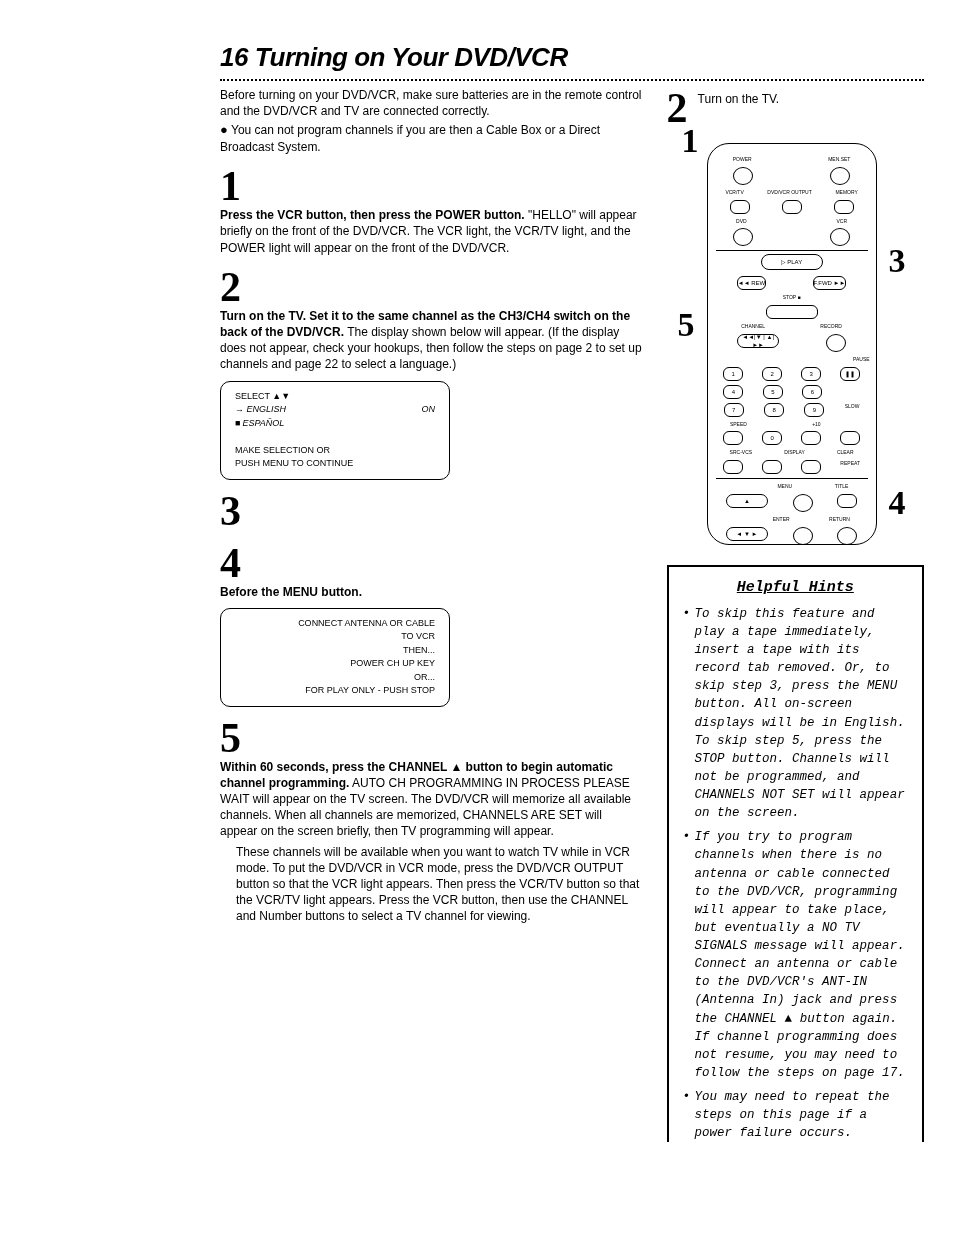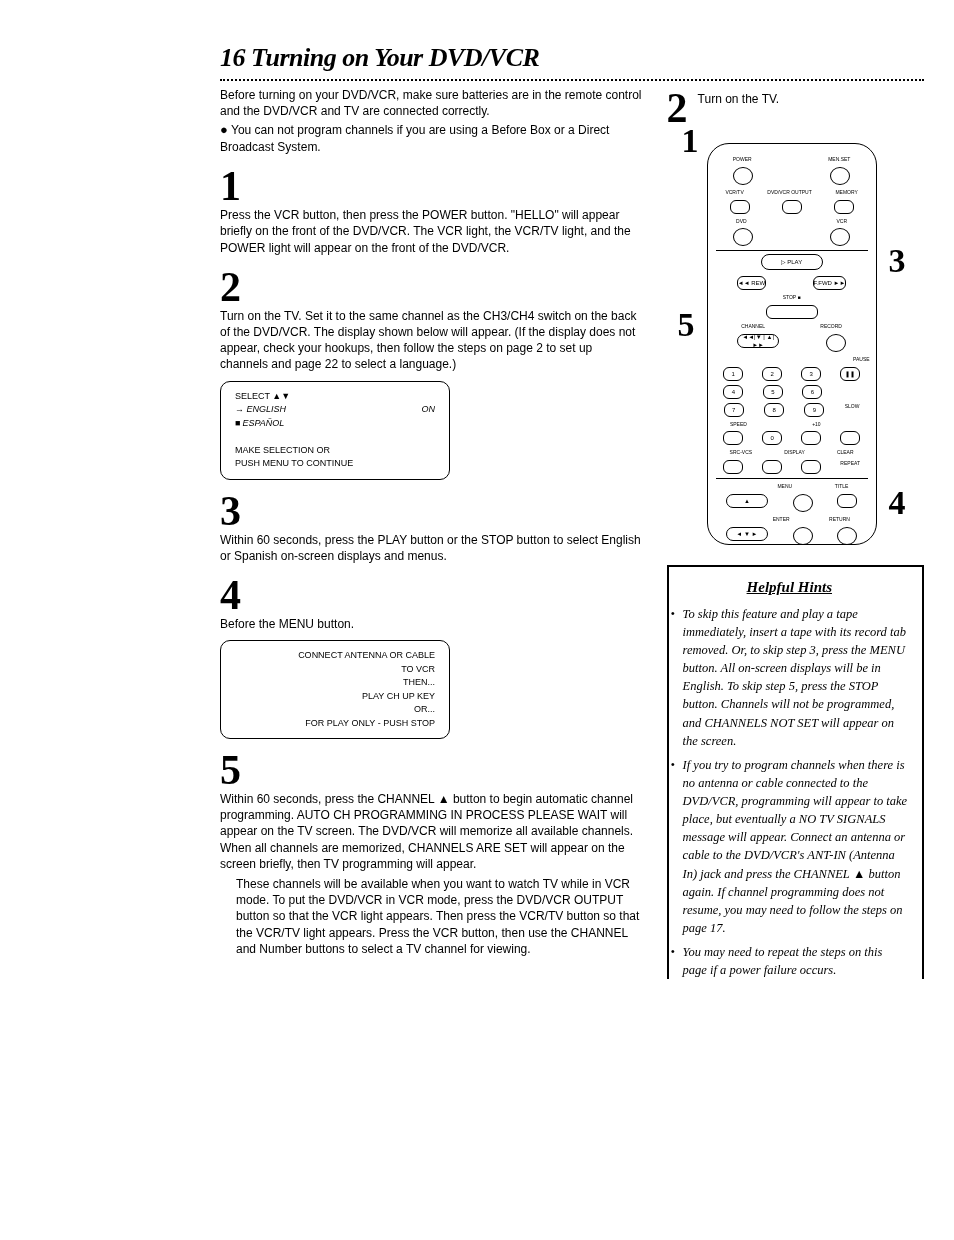--- a/index.html
+++ b/index.html
@@ -5,21 +5,21 @@
   body {
     font-family: Arial, Helvetica, sans-serif;
     margin: 0;
     padding: 40px 30px;
     width: 894px;
     font-size: 12px;
     line-height: 1.35;
     color: #000;
   }
   .page-title {
-    font-family: Liberation Serif, serif;
+    font-family: Liberation Sans, sans-serif;
     font-style: italic;
     font-weight: bold;
     font-size: 26px;
     margin: 0 0 4px 190px;
     letter-spacing: -0.5px;
   }
   .dot-rule {
     margin: 0 0 6px 190px;
     border-top: 2px dotted #000;
     height: 0;
@@ -41,21 +41,21 @@
   .bignum {
     font-family: "Times New Roman", Times, serif;
     font-weight: bold;
     font-size: 42px;
     line-height: 1;
     margin: 10px 0 0 0;
   }
   .bignum.r { display:inline-block; vertical-align: top; }
   .rfirst { display:flex; align-items:flex-start; gap:10px; }
   .step-body { margin: 0; }
-  .step-bold { font-weight: normal; }
+  .step-bold { font-weight: bold; }
   .screenbox {
     border: 1px solid #000;
     border-radius: 10px;
     padding: 8px 14px;
     font-size: 9px;
     width: 200px;
     margin: 8px 0 0 0;
     line-height: 1.5;
   }
   .screenbox .row { display:flex; justify-content:space-between;font-style:italic; }
@@ -79,22 +79,22 @@
   .remote .btn.pill { width:40px; border-radius:8px; }
   .remote .btn.round { width:16px; height:16px; border-radius:50%; }
   .remote .lbl { font-size:5px; }
   .remote .playbtn { border:1px solid #000; border-radius:10px; width:60px; height:14px; margin:0 auto; display:flex; align-items:center; justify-content:center; font-size:6px;}
   .remote .mark { position:absolute; font-family:"Times New Roman",Times,serif; font-weight:bold; font-size:34px; }
   .remote .hr { border-top:1px solid #000; margin:3px 2px; }
   .hints {
     border-left: 2px solid #000;
     border-top: 2px solid #000;
     border-right: 2px solid #000;
-    padding: 10px 14px 0 2px;
-    font-family: Liberation Serif, serif;
+    padding: 10px 14px 0 14px;
+    font-family: Liberation Mono, monospace;
     font-style: italic;
     font-size: 12.5px;
     line-height: 1.45;
   }
   .hints-title { font-weight: bold; text-align:center; margin: 0 0 6px 0; font-size:15px; text-decoration: underline; }
   .hints ul { list-style: none; padding:0; margin:0; }
   .hints li { position:relative; padding-left: 12px; margin-bottom: 6px; }
   .hints li::before { content:"•"; position:absolute; left:0; }
   .upright { font-style: normal; }
 </style>
@@ -102,21 +102,21 @@
 <body>
 
 <h1 class="page-title">16 Turning on Your DVD/VCR</h1>
 <div class="dot-rule"></div>
 
 <div class="cols">
   <div class="left">
     <p class="intro">Before turning on your DVD/VCR, make sure batteries are in the remote control and the DVD/VCR and TV are connected correctly.</p>
     <p class="bullet-line">
       <span class="blt">●</span>
-      <span>You can not program channels if you are using a Before Box or a Direct Broadcast System.</span>
+      <span>You can not program channels if you are then a Cable Box or a Direct Broadcast System.</span>
     </p>
 
     <div class="bignum">1</div>
     <p class="step-body">
       <span class="step-bold">Press the VCR button, then press the POWER button.</span>
       <span>"HELLO" will appear briefly on the front of the DVD/VCR. The VCR light, the VCR/TV light, and the POWER light will appear on the front of the DVD/VCR.</span>
     </p>
 
     <div class="bignum">2</div>
     <p class="step-body">
@@ -132,34 +132,31 @@
           <span class="sq">ESPAÑOL</span>
         </span>
         <span>ON</span>
       </div>
       <br>
       <div>MAKE SELECTION OR</div>
       <div>PUSH MENU TO CONTINUE</div>
     </div>
 
     <div class="bignum">3</div>
-    <p class="step-body">
-      <span class="step-bold">Within 60 seconds, press the PLAY button or the STOP button to select English or Spanish on-screen displays and menus.</span>
-    </p>
 
     <div class="bignum">4</div>
     <p class="step-body">
       <span class="step-bold">Before the MENU button.</span>
     </p>
 
     <div class="screenbox" style="text-align:right;">
       <div>CONNECT ANTENNA OR CABLE</div>
       <div>TO VCR</div>
       <div>THEN...</div>
-      <div>PLAY CH UP KEY</div>
+      <div>POWER CH UP KEY</div>
       <div>OR...</div>
       <div>FOR PLAY ONLY - PUSH STOP</div>
     </div>
 
     <div class="bignum">5</div>
     <p class="step-body">
       <span class="step-bold">Within 60 seconds, press the CHANNEL </span><span class="step-bold">▲</span><span class="step-bold"> button to begin automatic channel programming.</span><span> AUTO CH PROGRAMMING IN PROCESS PLEASE WAIT will appear on the TV screen. The DVD/VCR will memorize all available channels. When all channels are memorized, CHANNELS ARE SET will appear on the screen briefly, then TV programming will appear.</span>
     </p>
     <p class="step-body" style="margin-top:4px;margin-left:16px;">These channels will be available when you want to watch TV while in VCR mode. To put the DVD/VCR in VCR mode, press the DVD/VCR OUTPUT button so that the VCR light appears. Then press the VCR/TV button so that the VCR/TV light appears. Press the VCR button, then use the CHANNEL and Number buttons to select a TV channel for viewing.</p>
   </div>

